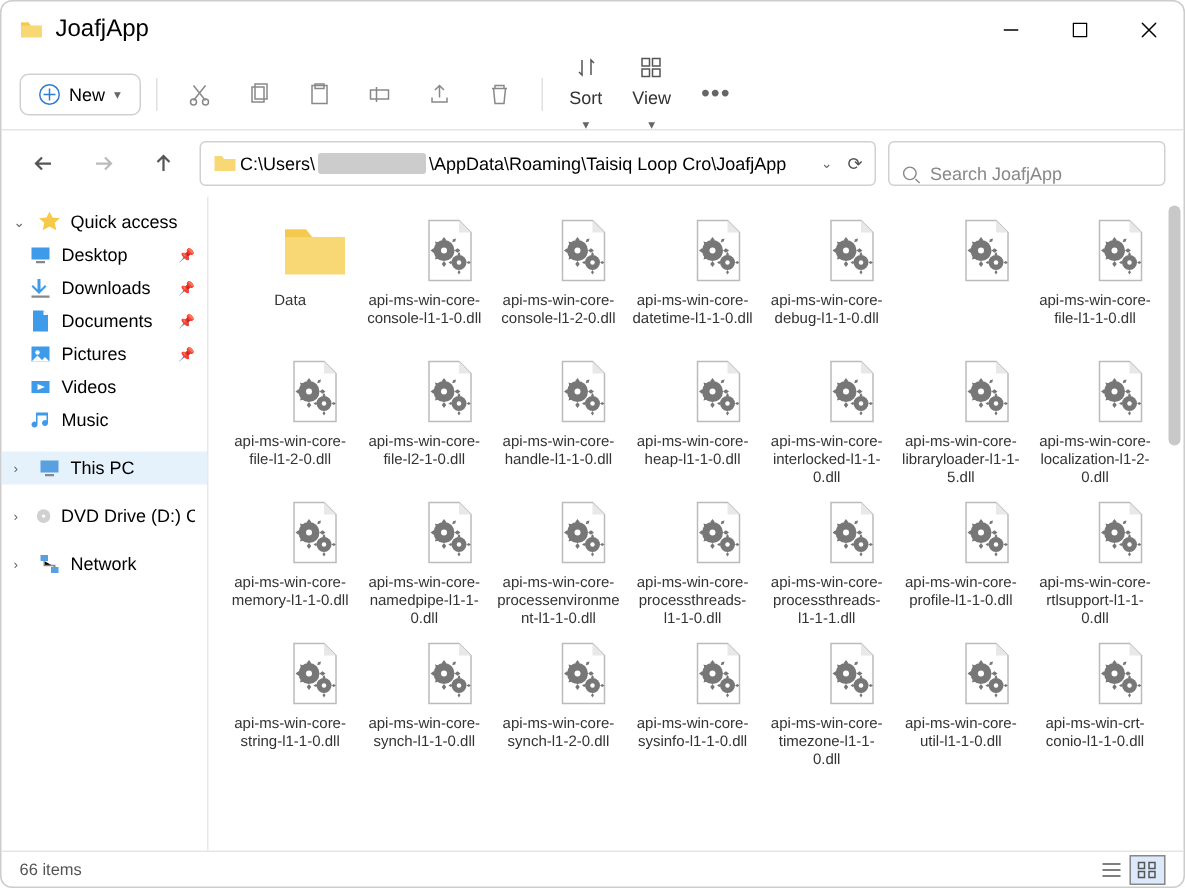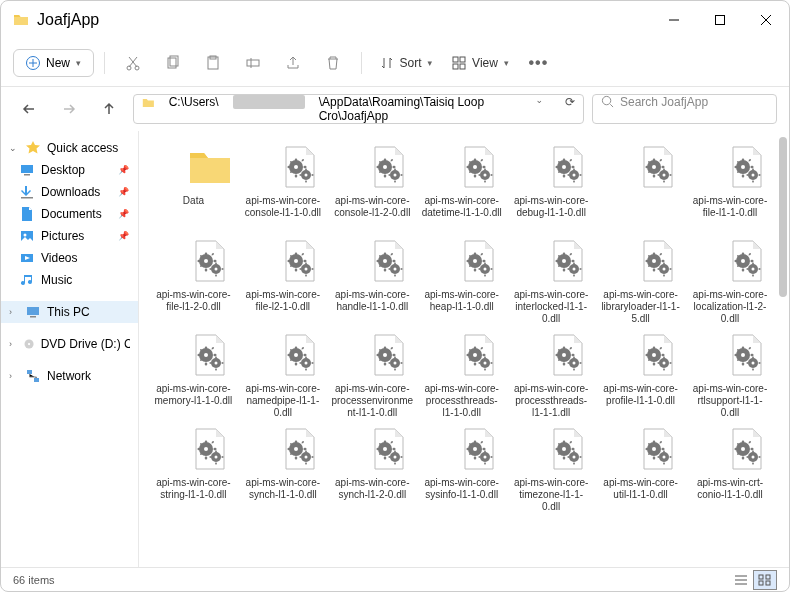--- a/index.html
+++ b/index.html
@@ -8,26 +8,26 @@
 .titlebar .icon { width: 16px; height: 16px; display: flex; align-items: center; justify-content: center; }
 .titlebar .title { font-size: 16px; margin-left: 8px; flex: 1; }
 .winbtns { display: flex; height: 100%; }
 .winbtn { width: 46px; height: 100%; display: flex; align-items: center; justify-content: center; }
 .winbtn svg { width: 10px; height: 10px; }
 .toolbar { height: 48px; display: flex; align-items: center; padding: 0 12px; gap: 4px; border-bottom: 1px solid #e5e5e5; }
 .newbtn { display: flex; align-items: center; gap: 6px; border: 1px solid #d0d0d0; border-radius: 6px; padding: 6px 12px; font-size: 12px; background: #fff; }
 .newbtn .plus { width: 14px; height: 14px; }
 .tbicon { width: 36px; height: 32px; display: flex; align-items: center; justify-content: center; color: #666; border-radius: 4px; }
 .tbsep { width: 1px; height: 22px; background: #e0e0e0; margin: 0 6px; }
-.sortbtn, .viewbtn { display: flex; align-items: center; gap: 6px; padding: 6px 8px; font-size: 12px; color: #333; }
+.sortbtn, .viewbtn { display: flex; align-items: center; gap: 6px; padding: 6px 8px; font-size: 12px; color: #333; flex-direction: column; }
 .navbar { height: 44px; display: flex; align-items: center; padding: 0 12px; gap: 8px; }
 .navicon { width: 32px; height: 32px; display: flex; align-items: center; justify-content: center; color: #555; }
-.pathbox { flex: 1; border: 1px solid #d0d0d0; border-radius: 4px; height: 30px; display: flex; align-items: flex-start; padding: 0 8px; font-size: 12px; gap: 14px; }
+.pathbox { flex: 1; border: 1px solid #d0d0d0; border-radius: 4px; height: 30px; display: flex; align-items: center; padding: 0 8px; font-size: 12px; gap: 2px; }
 .pathbox .folder-icon { width: 16px; height: 16px; }
-.searchbox { width: 185px; border: 1px solid #d0d0d0; border-radius: 4px; height: 30px; display: flex; align-items: flex-start; padding: 0 8px; font-size: 12px; color: #888; gap: 6px; }
+.searchbox { width: 185px; border: 1px solid #d0d0d0; border-radius: 4px; height: 30px; display: flex; align-items: flex-end; padding: 0 8px; font-size: 12px; color: #888; gap: 6px; }
 .body { flex: 1; display: flex; overflow: hidden; }
 .sidebar { width: 138px; border-right: 1px solid #e8e8e8; padding: 6px 0; overflow: hidden; }
 .sbitem { display: flex; align-items: center; gap: 6px; padding: 3px 8px 3px 18px; font-size: 12px; }
 .sbitem.top { padding-left: 8px; font-weight: 400; }
 .sbitem .pin { margin-left: auto; color: #888; font-size: 9px; }
 .sbitem .chev { width: 10px; color: #666; font-size: 9px; }
 .sb-icon { width: 16px; height: 16px; display: flex; align-items: center; justify-content: center; }
 .content { flex: 1; position: relative; overflow: hidden; }
 .grid { display: grid; grid-template-columns: repeat(7, 1fr); gap: 2px 2px; padding: 10px 16px 10px 10px; }
 .fitem { display: flex; flex-direction: column; align-items: flex-end; text-align: center; font-size: 10px; line-height: 1.2; color: #333; padding: 2px; }

